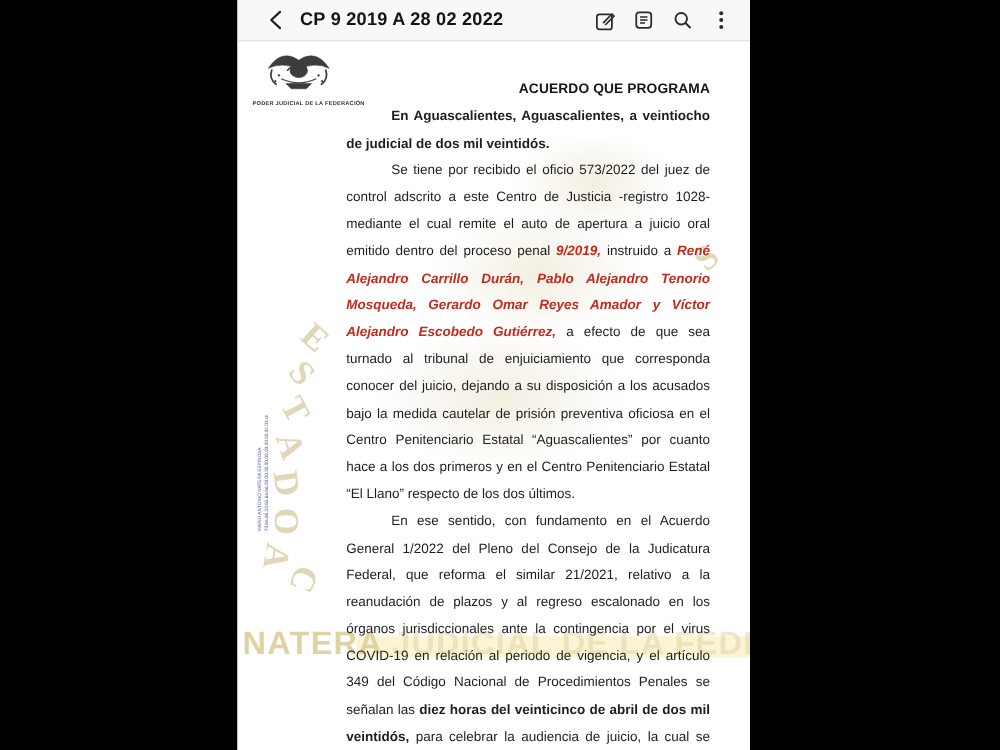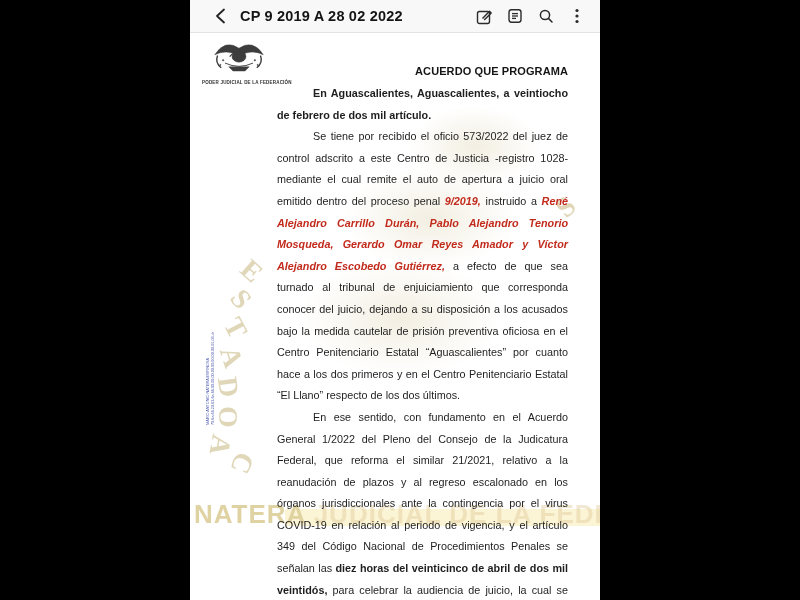--- a/index.html
+++ b/index.html
@@ -162,21 +162,21 @@
         </svg>
       </span>
       <div class="logo-caption">PODER JUDICIAL DE LA FEDERACIÓN</div>
     </div>
 
     <div class="doc-heading">
       <div>ACUERDO QUE PROGRAMA</div>
     </div>
 
     <div class="doc-body" id="doc-body">
-        <p class="doc-para"><span class="seg-bold">En Aguascalientes, Aguascalientes, a veintiocho de febrero de dos mil artículo.</span></p>
+        <p class="doc-para"><span class="seg-bold">En Aguascalientes, Aguascalientes, a veintiocho de judicial de dos mil veintidós.</span></p>
         <p class="doc-para"><span class="seg-normal">Se tiene por recibido el oficio 573/2022 del juez de control adscrito a este Centro de Justicia -registro 1028- mediante el cual remite el auto de apertura a juicio oral emitido dentro del proceso penal </span><span class="seg-red-bold">9/2019,</span><span class="seg-normal"> instruido a </span><span class="seg-red-bold">René Alejandro Carrillo Durán, Pablo Alejandro Tenorio Mosqueda, Gerardo Omar Reyes Amador y Víctor Alejandro Escobedo Gutiérrez,</span><span class="seg-normal"> a efecto de que sea turnado al tribunal de enjuiciamiento que corresponda conocer del juicio, dejando a su disposición a los acusados bajo la medida cautelar de prisión preventiva oficiosa en el Centro Penitenciario Estatal “Aguascalientes” por cuanto hace a los dos primeros y en el Centro Penitenciario Estatal “El Llano” respecto de los dos últimos.</span></p>
         <p class="doc-para"><span class="seg-normal">En ese sentido, con fundamento en el Acuerdo General 1/2022 del Pleno del Consejo de la Judicatura Federal, que reforma el similar 21/2021, relativo a la reanudación de plazos y al regreso escalonado en los órganos jurisdiccionales ante la contingencia por el virus COVID-19 en relación al periodo de vigencia, y el artículo 349 del Código Nacional de Procedimientos Penales se señalan las </span><span class="seg-bold">diez horas del veinticinco de abril de dos mil veintidós,</span><span class="seg-normal"> para celebrar la audiencia de juicio, la cual se llevará a cabo en la sala 1 de este recinto judicial ubicado en Boulevard Adolfo Ruiz Cortines, número 2311, fracción 2, predio rústico “El Ranchito”, camino a Calvillo, kilómetro cinco, en esta ciudad capital, con base en los </span></p>
       </div>
 
     <div class="side-stamp">
       <div>MARIO ANTONIO NATERA ESPINOSA</div>
       <div>70.6a.66.20.63.6a.66.00.00.00.00.00.00.00.00.01.03.dr</div>
     </div>
 
   </div>

